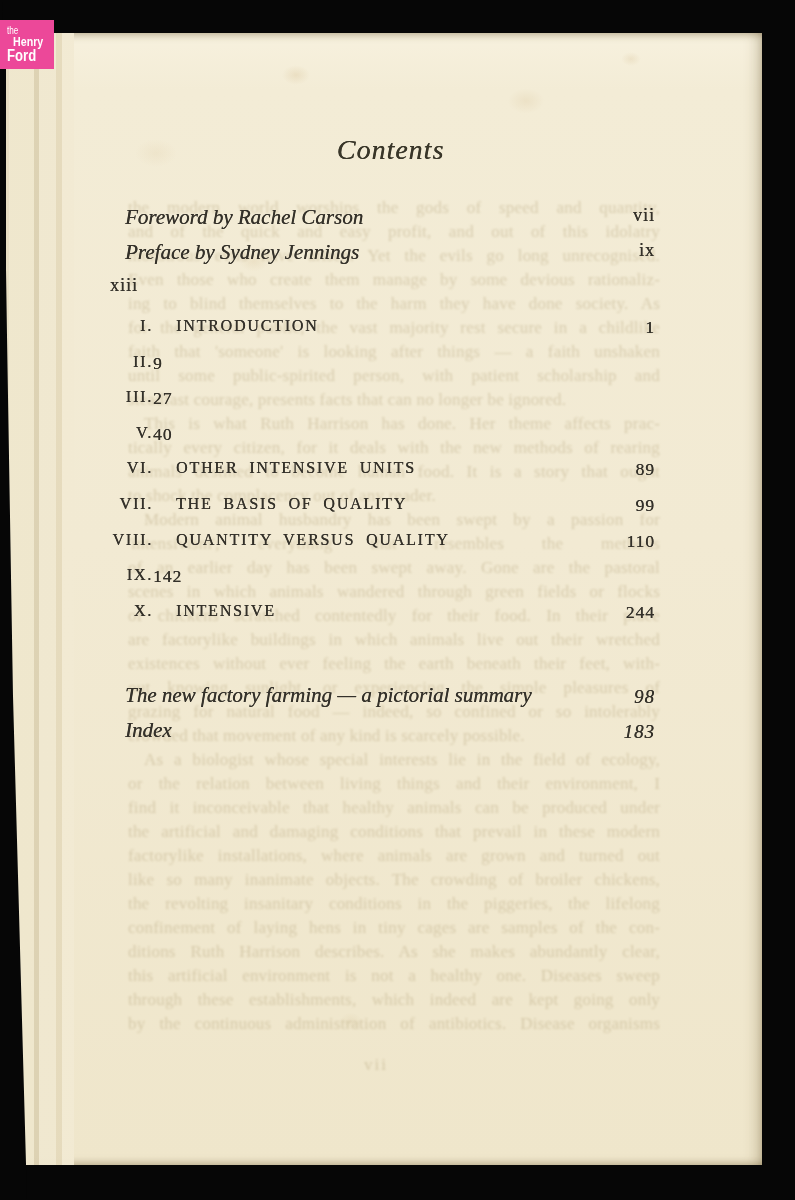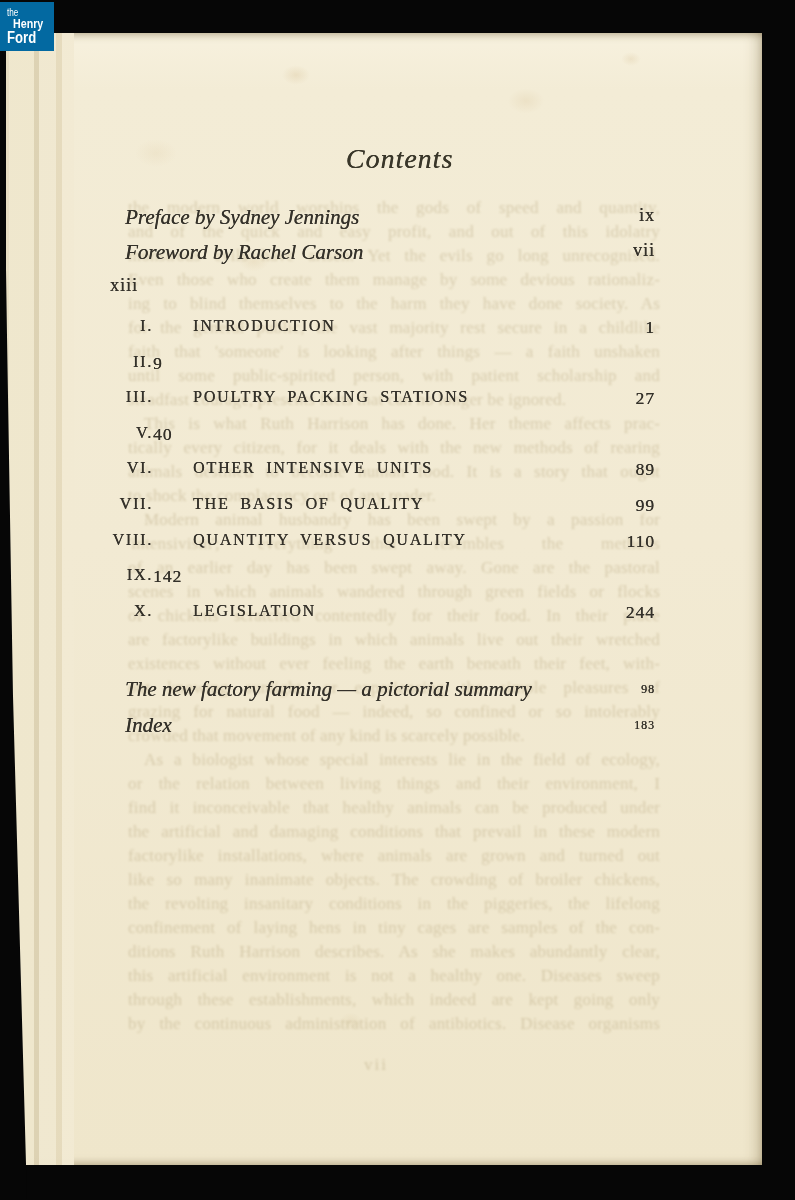--- a/index.html
+++ b/index.html
@@ -47,45 +47,45 @@
   .showthrough div { text-align-last:justify; height:24px; overflow:visible; }
   .showthrough div.pend { text-align-last:left; }
   .showthrough div.pind { text-indent:16px; }
   .showthrough-folio {
     position:absolute; left:105px; top:1022px; width:530px; text-align:center;
     font-size:17px; color:#9b8758; opacity:.30; filter:blur(1.2px);
     letter-spacing:2px; pointer-events:none;
   }
   
   .contents-title {
-    position:absolute; left:104px; top:93px; width:545px; margin:17px;
+    position:absolute; left:104px; top:93px; width:545px; margin:8px;
     text-align:center; font-style:italic; font-weight:normal;
     font-size:28px; color:#393629; letter-spacing:1px;
     text-shadow:.25px 0 0 currentColor;
   }
   .toc-front { position:absolute; left:104px; top:172px; width:545px; color:#34312a; }
   .fm-row { display:flex; justify-content:space-between; align-items:flex-start; height:35px; }
   .fm-label { font-style:italic; font-size:21px; padding-left:15px;
               text-shadow:.25px 0 0 currentColor; }
   .fm-page { font-size:18px; letter-spacing:1px; text-shadow:.25px 0 0 currentColor; }
   .toc-chapters { position:absolute; left:104px; top:284px; width:545px; color:#34312a; }
   .ch-row { display:flex; align-items:flex-start; height:35.6px;
             font-size:16px; letter-spacing:1.8px; text-shadow:.3px 0 0 currentColor; }
   .ch-num { flex:none; width:43px; text-align:right; }
-  .ch-title { flex:1; margin-left:40px; word-spacing:5px; }
+  .ch-title { flex:1; margin-left:23px; word-spacing:5px; }
   .ch-page { flex:none; font-size:17.5px; letter-spacing:1px; }
   .toc-back { position:absolute; left:104px; top:639px; width:545px; color:#34312a; }
-  .bm-row { display:flex; justify-content:space-between; align-items:center; height:35.6px;gap:16px; }
+  .bm-row { display:flex; justify-content:space-between; align-items:flex-end; height:35.6px;gap:16px; }
   .bm-label { font-style:italic; font-size:21px; padding-left:15px;
               text-shadow:.25px 0 0 currentColor; }
-  .bm-page { font-size:12px; letter-spacing:1px; text-shadow:.25px 0 0 currentColor; }
+  .bm-page { font-size:19px; letter-spacing:1px; text-shadow:.25px 0 0 currentColor;font-style:italic; }
   
   .hf-logo {
-    position:absolute; left:0; top:2px; width:54px; height:49px;
-    background:#0369a1; color:#fff;
+    position:absolute; left:0; top:20px; width:54px; height:49px;
+    background:#ec4899; color:#fff;
     font-family:"Liberation Sans", sans-serif; z-index:5;
   }
   .hf-logo span { position:absolute; transform:scaleX(.82); transform-origin:left top; white-space:nowrap; }
   .hf-the   { left:7px;  top:5px;  font-size:10px; font-weight:normal; }
   .hf-henry { left:13px; top:14px; font-size:13px; font-weight:bold; }
   .hf-ford  { left:7px;  top:27px; font-size:16px; font-weight:bold; }
 </style>
 </head>
 <body>
 
@@ -131,45 +131,44 @@
         <div>this artificial environment is not a healthy one. Diseases sweep</div>
         <div>through these establishments, which indeed are kept going only</div>
         <div>by the continuous administration of antibiotics. Disease organisms</div>
       </div>
     <div class="showthrough-folio">vii</div>
 
     <h1 class="contents-title">Contents</h1>
 
     <div class="toc-front">
       <div class="fm-row">
+        <span class="fm-label">Foreword by Rachel Carson</span>
+        <span class="fm-page">vii</span>
+      </div>
+      <div class="fm-row">
         <span class="fm-label">Preface by Sydney Jennings</span>
         <span class="fm-page">ix</span>
-      </div>
-      <div class="fm-row">
-        <span class="fm-label">Foreword by Rachel Carson</span>
-        <span class="fm-page">vii</span>
       </div>
       <div class="fm-row">
         <span class="fm-page">xiii</span>
       </div>
     </div>
 
     <div class="toc-chapters">
       <div class="ch-row">
         <span class="ch-num">I.</span>
         <span class="ch-title">INTRODUCTION</span>
         <span class="ch-page">1</span>
       </div>
       <div class="ch-row">
         <span class="ch-num">II.</span>
         <span class="ch-page">9</span>
       </div>
       <div class="ch-row">
         <span class="ch-num">III.</span>
-        <span class="ch-title">POULTRY PACKING STATIONS</span>
         <span class="ch-page">27</span>
       </div>
       <div class="ch-row">
         <span class="ch-num">V.</span>
         <span class="ch-page">40</span>
       </div>
       <div class="ch-row">
         <span class="ch-num">VI.</span>
         <span class="ch-title">OTHER INTENSIVE UNITS</span>
         <span class="ch-page">89</span>
@@ -183,21 +182,21 @@
         <span class="ch-num">VIII.</span>
         <span class="ch-title">QUANTITY VERSUS QUALITY</span>
         <span class="ch-page">110</span>
       </div>
       <div class="ch-row">
         <span class="ch-num">IX.</span>
         <span class="ch-page">142</span>
       </div>
       <div class="ch-row">
         <span class="ch-num">X.</span>
-        <span class="ch-title">LEGISLATION</span>
+        <span class="ch-title">INTENSIVE</span>
         <span class="ch-page">244</span>
       </div>
     </div>
 
     <div class="toc-back">
       <div class="bm-row">
         <span class="bm-label">The new factory farming — a pictorial summary</span>
         <span class="bm-page">98</span>
       </div>
       <div class="bm-row">

